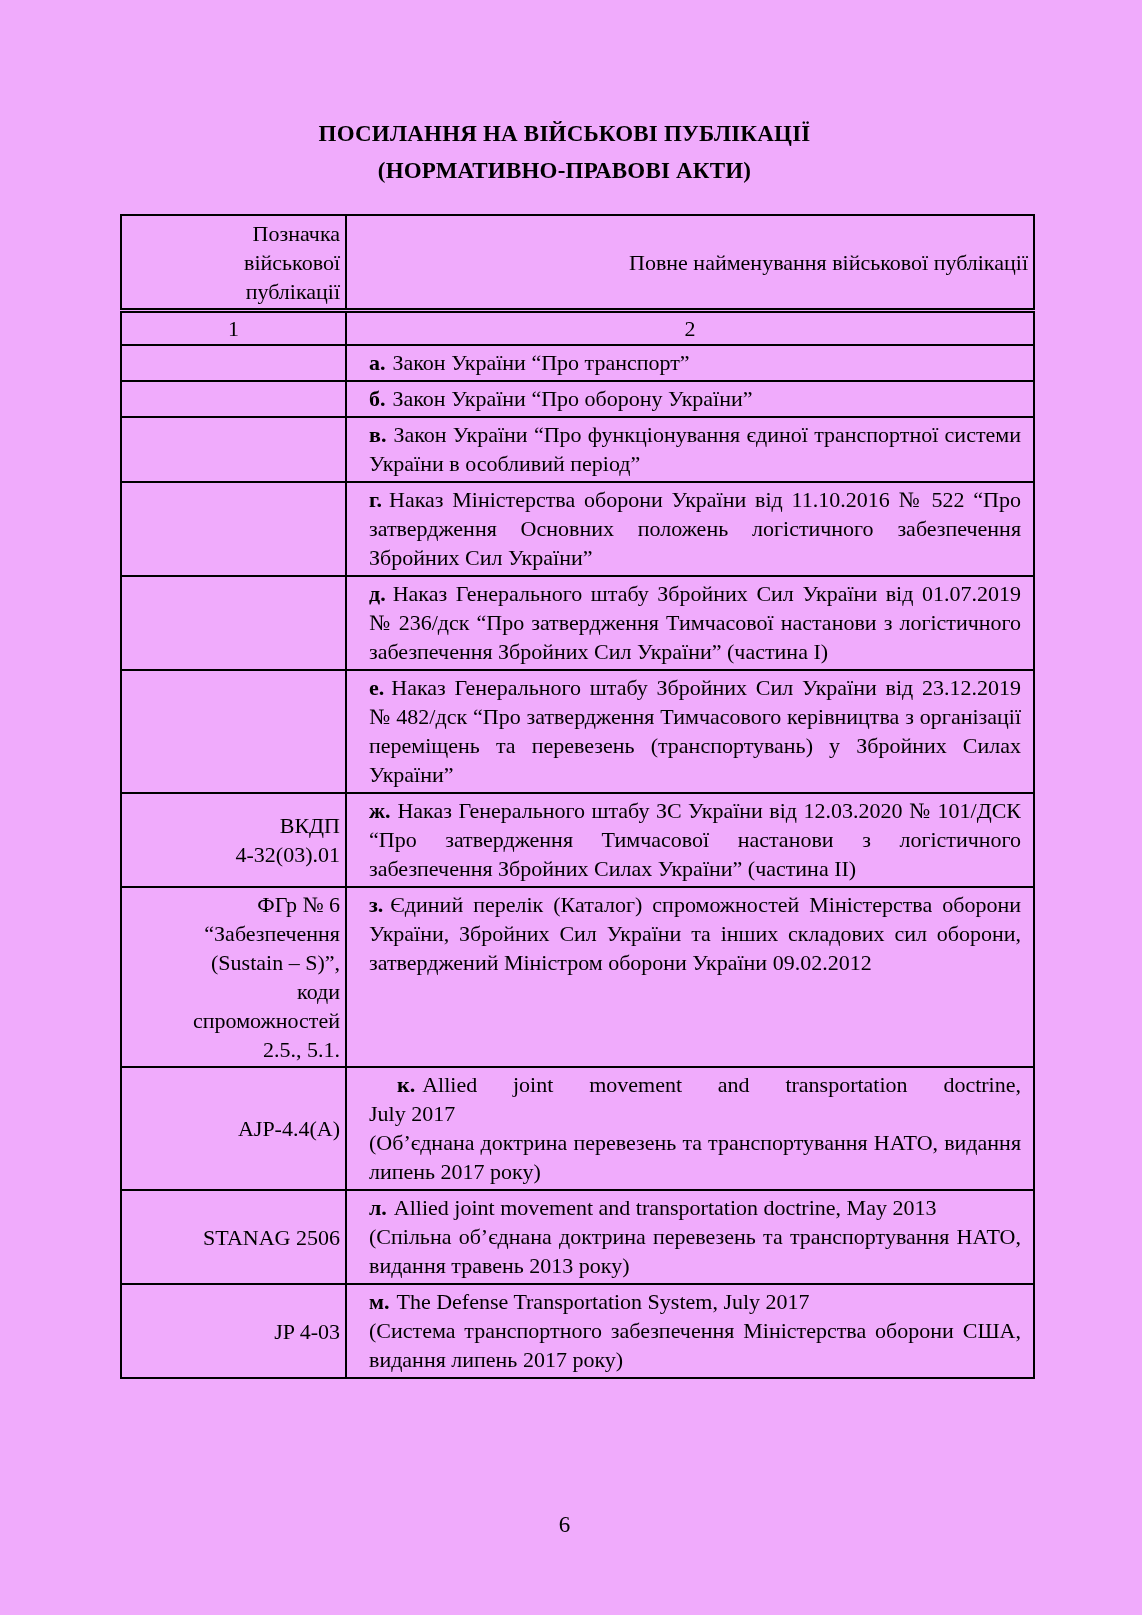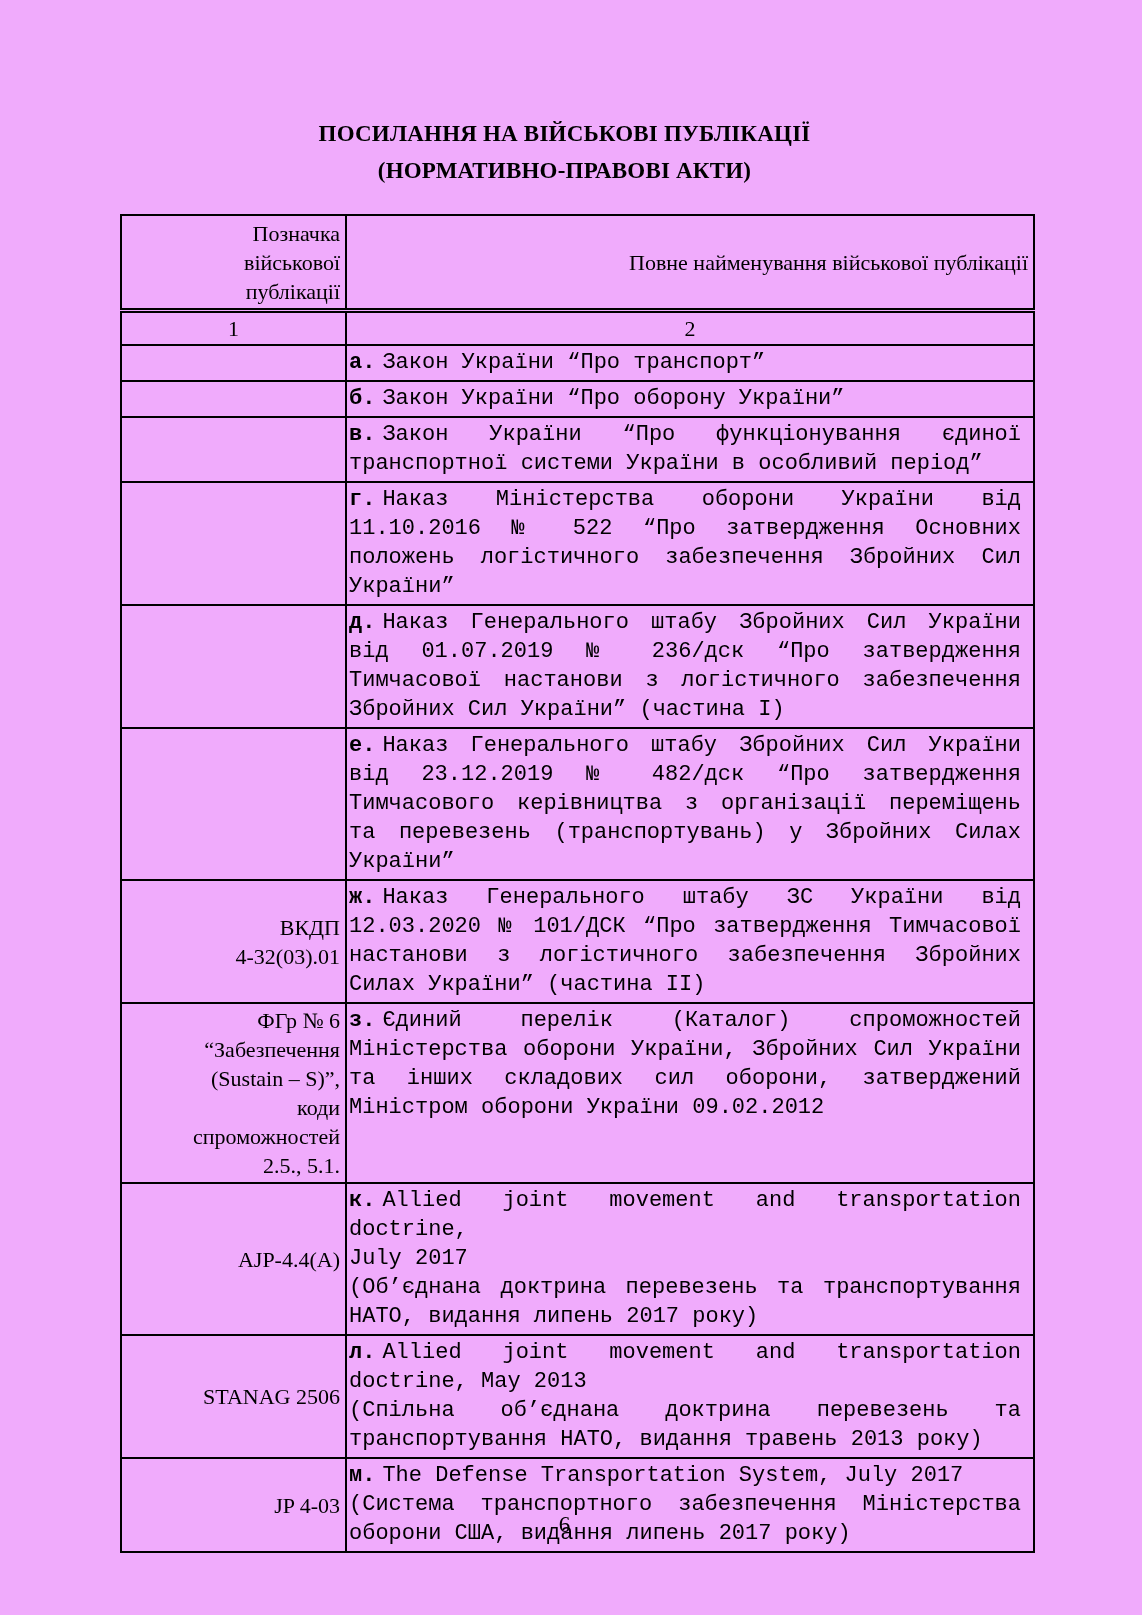--- a/index.html
+++ b/index.html
@@ -50,26 +50,25 @@
     height: 88px;
     vertical-align: middle;
   }
   tr.num-row td {
     text-align: center;
     padding: 1px 4px;
   }
   tr.data-row td.c2 {
     text-align: justify;
     vertical-align: top;
-    padding: 2px 12px 3px 2px;
-    font-family: Liberation Mono, monospace;
+    padding: 2px 12px 3px 22px;
   }
   .txt { margin: 0; }
   .txt b { margin-right: 7px; }
-  .stretch-last { text-align: justify; text-align-last: justify; }
+  .stretch-last { text-align: justify; text-align-last: justify; margin-left: 28px; }
   .page-number {
     position: absolute;
     top: 1512px;
     left: 120px;
     width: 889px;
     text-align: center;
     font-size: 23px;
   }
 </style>
 </head>

